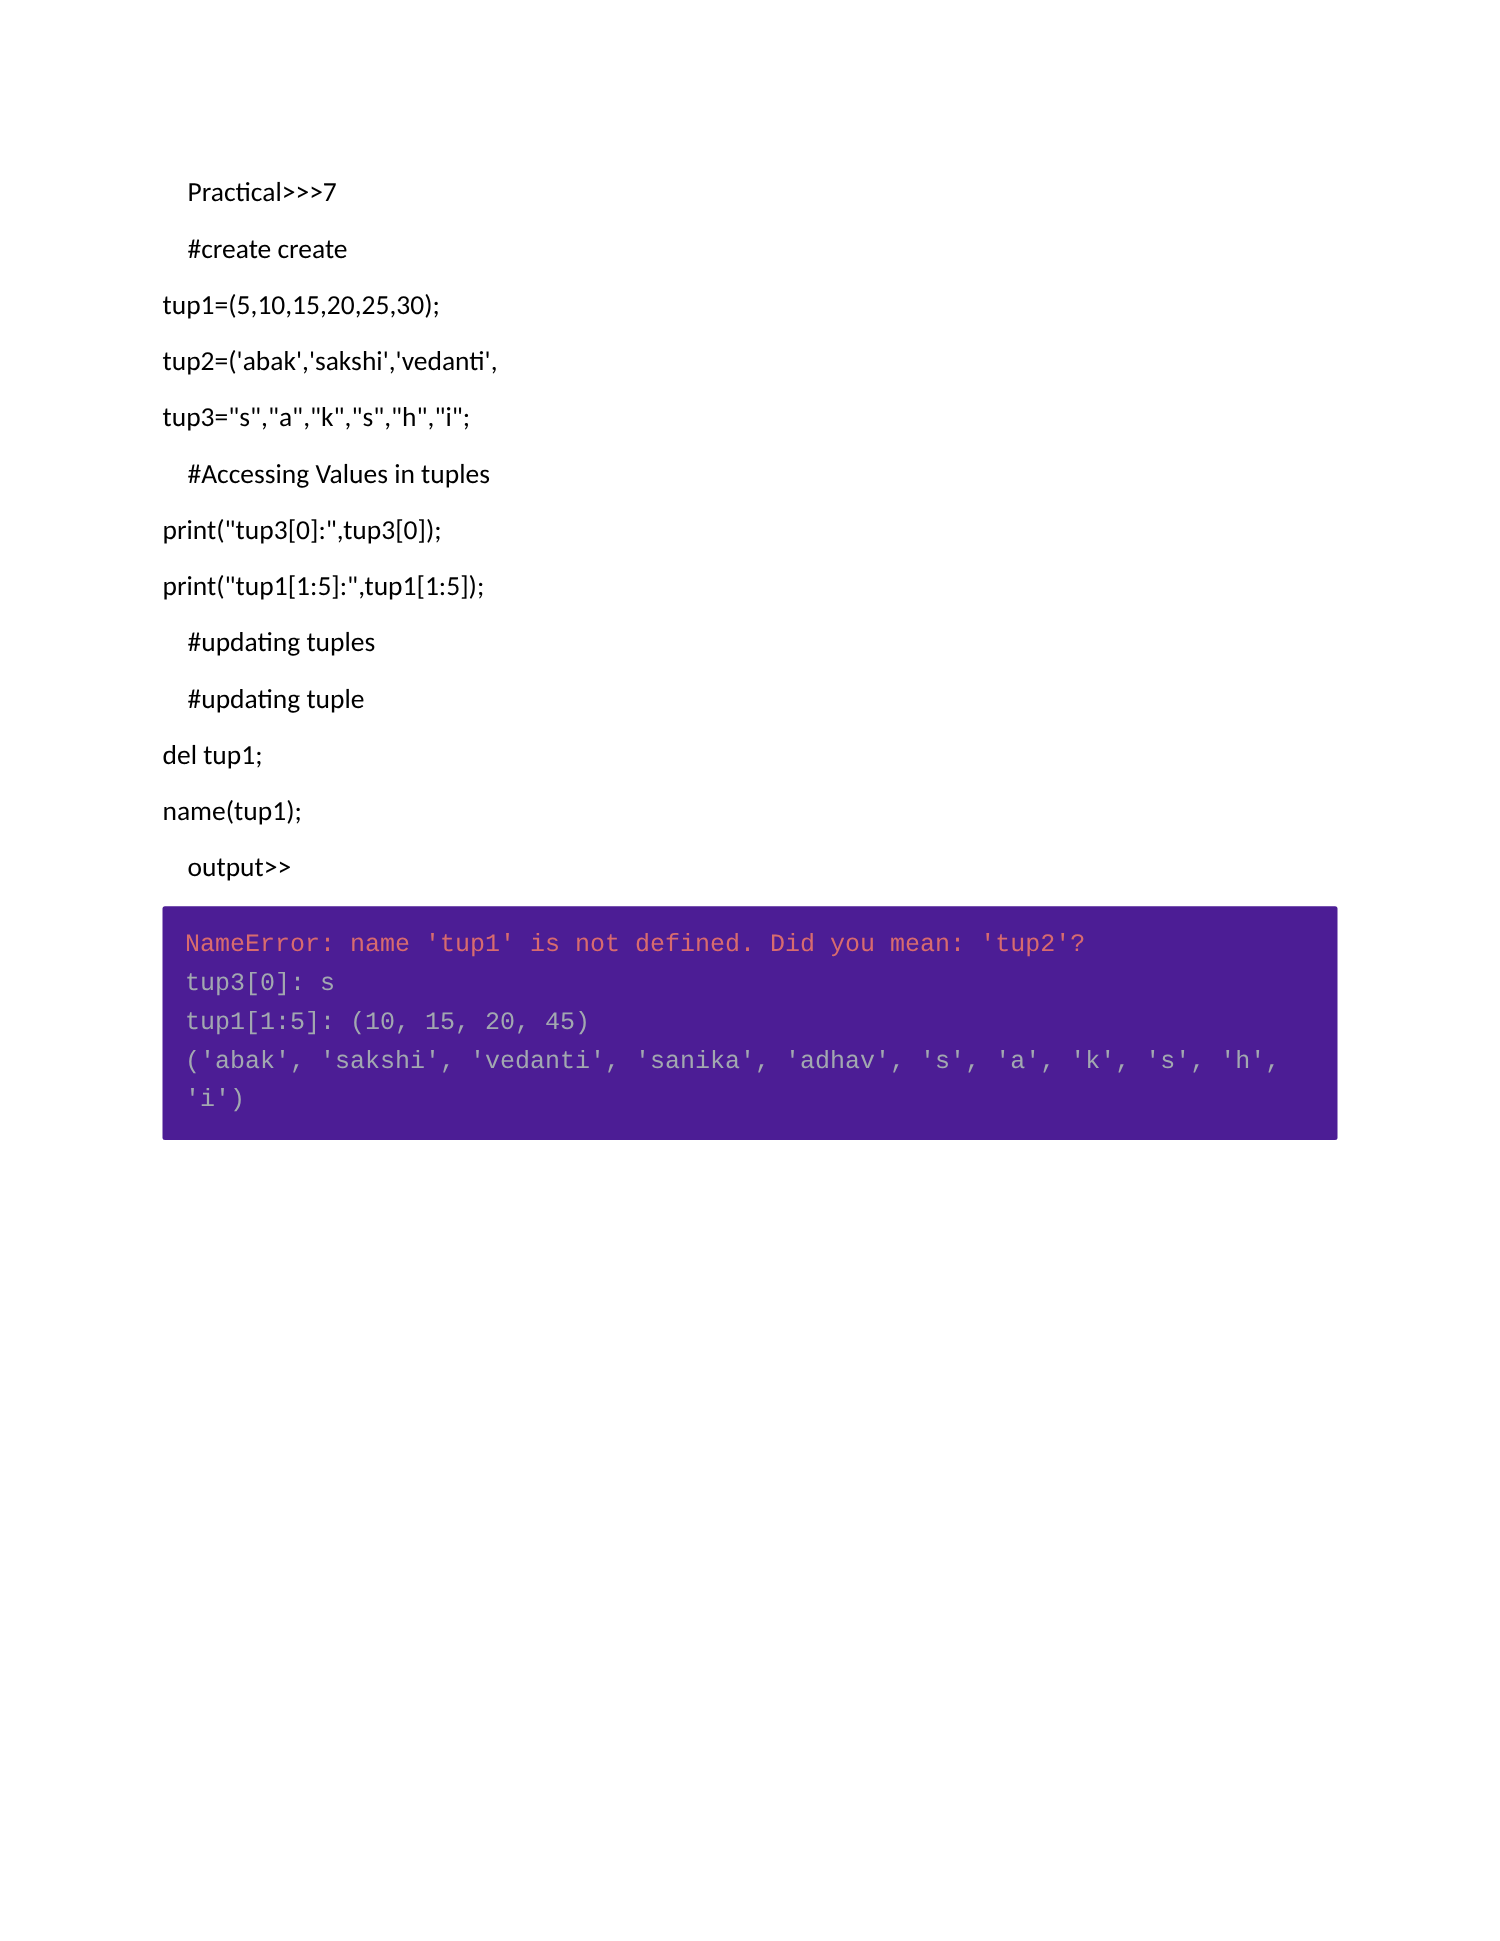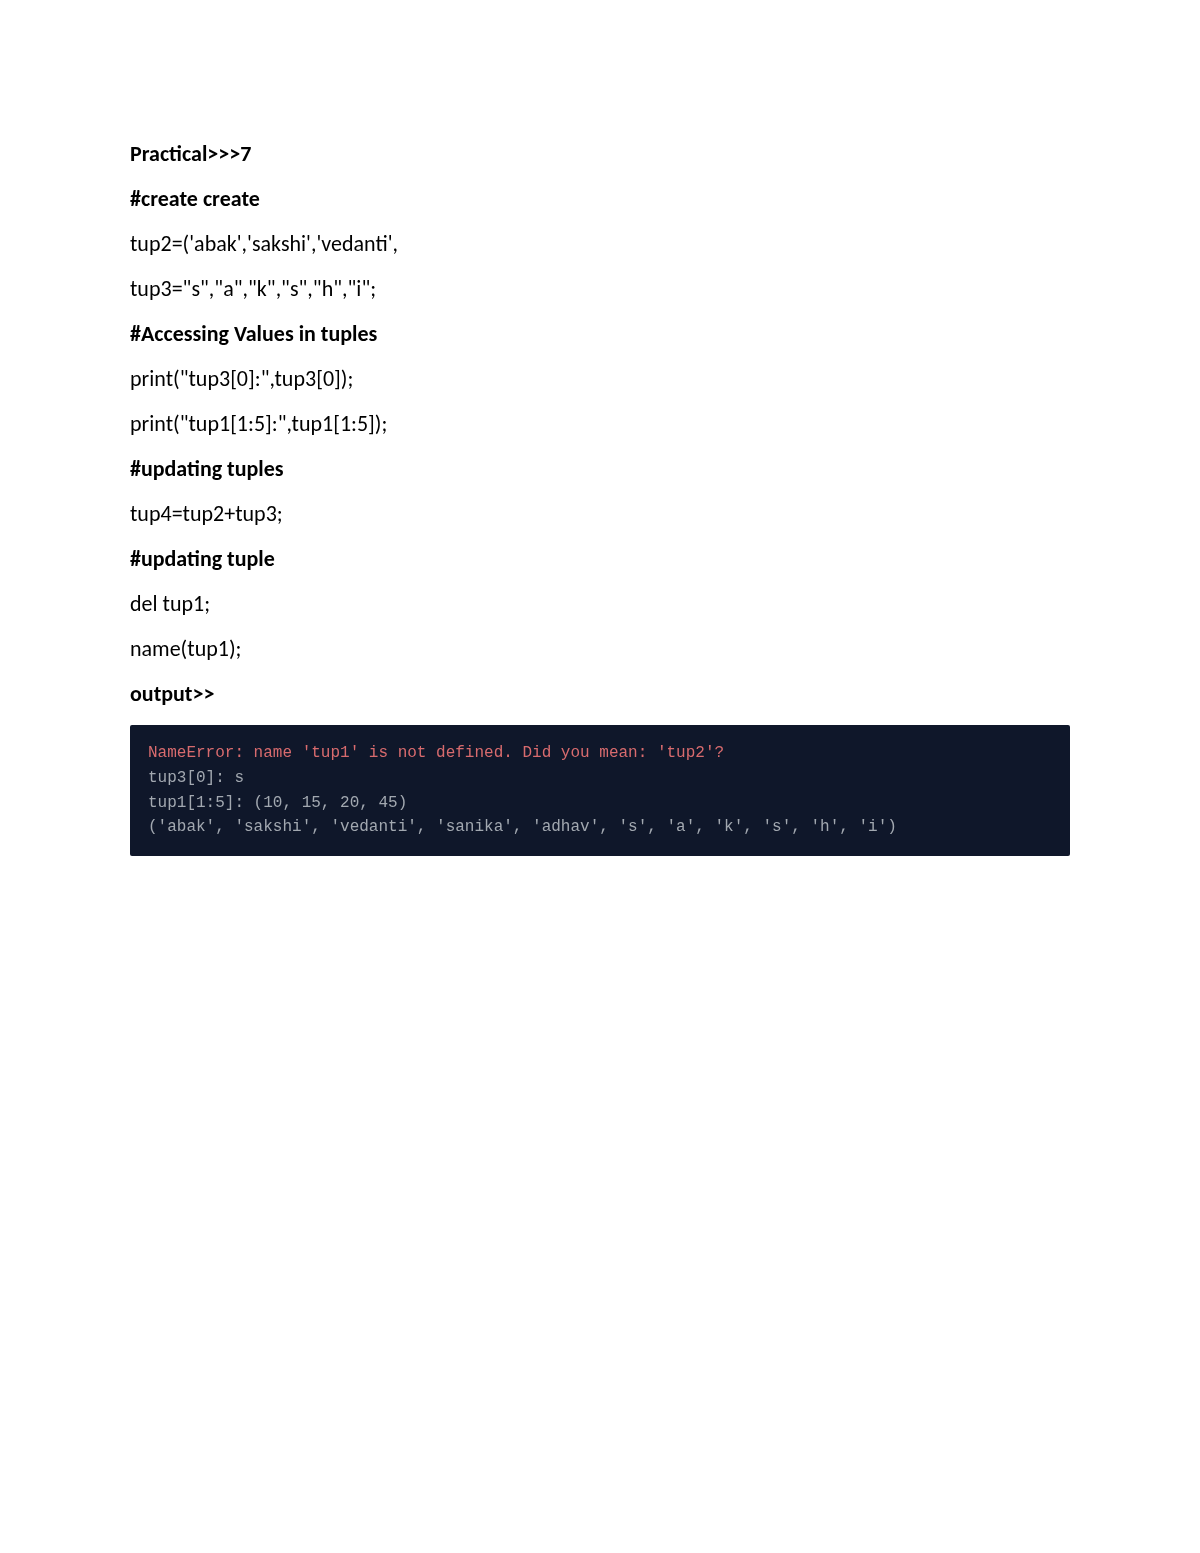--- a/index.html
+++ b/index.html
@@ -11,53 +11,54 @@
   }
   .page {
     padding: 140px 130px 100px 130px;
   }
   .line {
     margin-bottom: 18px;
     font-size: 22px;
     color: #000;
   }
   .bold {
-    font-weight: bold;
+    font-weight: normal;
     font-size: 22px;
+    margin-left: 20px;
   }
   .console {
-    background: #0f172a;
+    background: #4c1d95;
     padding: 16px 18px;
     font-family: Consolas, "Courier New", monospace;
-    font-size: 16px;
+    font-size: 20px;
     line-height: 1.55;
     border-radius: 2px;
     margin-top: 10px;
     color: #a2a8b0;
   }
   .console .error {
     color: #d86b6e;
   }
 </style>
 </head>
 <body>
 
 <div class="page">
 
   <div class="line bold">Practical&gt;&gt;&gt;7</div>
 
   <div id="lines-container">
       <div class="line bold">#create create</div>
+      <div class="line">tup1=(5,10,15,20,25,30);</div>
       <div class="line">tup2=('abak','sakshi','vedanti',</div>
       <div class="line">tup3="s","a","k","s","h","i";</div>
       <div class="line bold">#Accessing Values in tuples</div>
       <div class="line">print("tup3[0]:",tup3[0]);</div>
       <div class="line">print("tup1[1:5]:",tup1[1:5]);</div>
       <div class="line bold">#updating tuples</div>
-      <div class="line">tup4=tup2+tup3;</div>
       <div class="line bold">#updating tuple</div>
       <div class="line">del tup1;</div>
       <div class="line">name(tup1);</div>
     </div>
 
   <div class="line bold">output&gt;&gt;</div>
 
   <div class="console">
     <div class="error">NameError: name 'tup1' is not defined. Did you mean: 'tup2'?</div>
     <div>tup3[0]: s</div>

